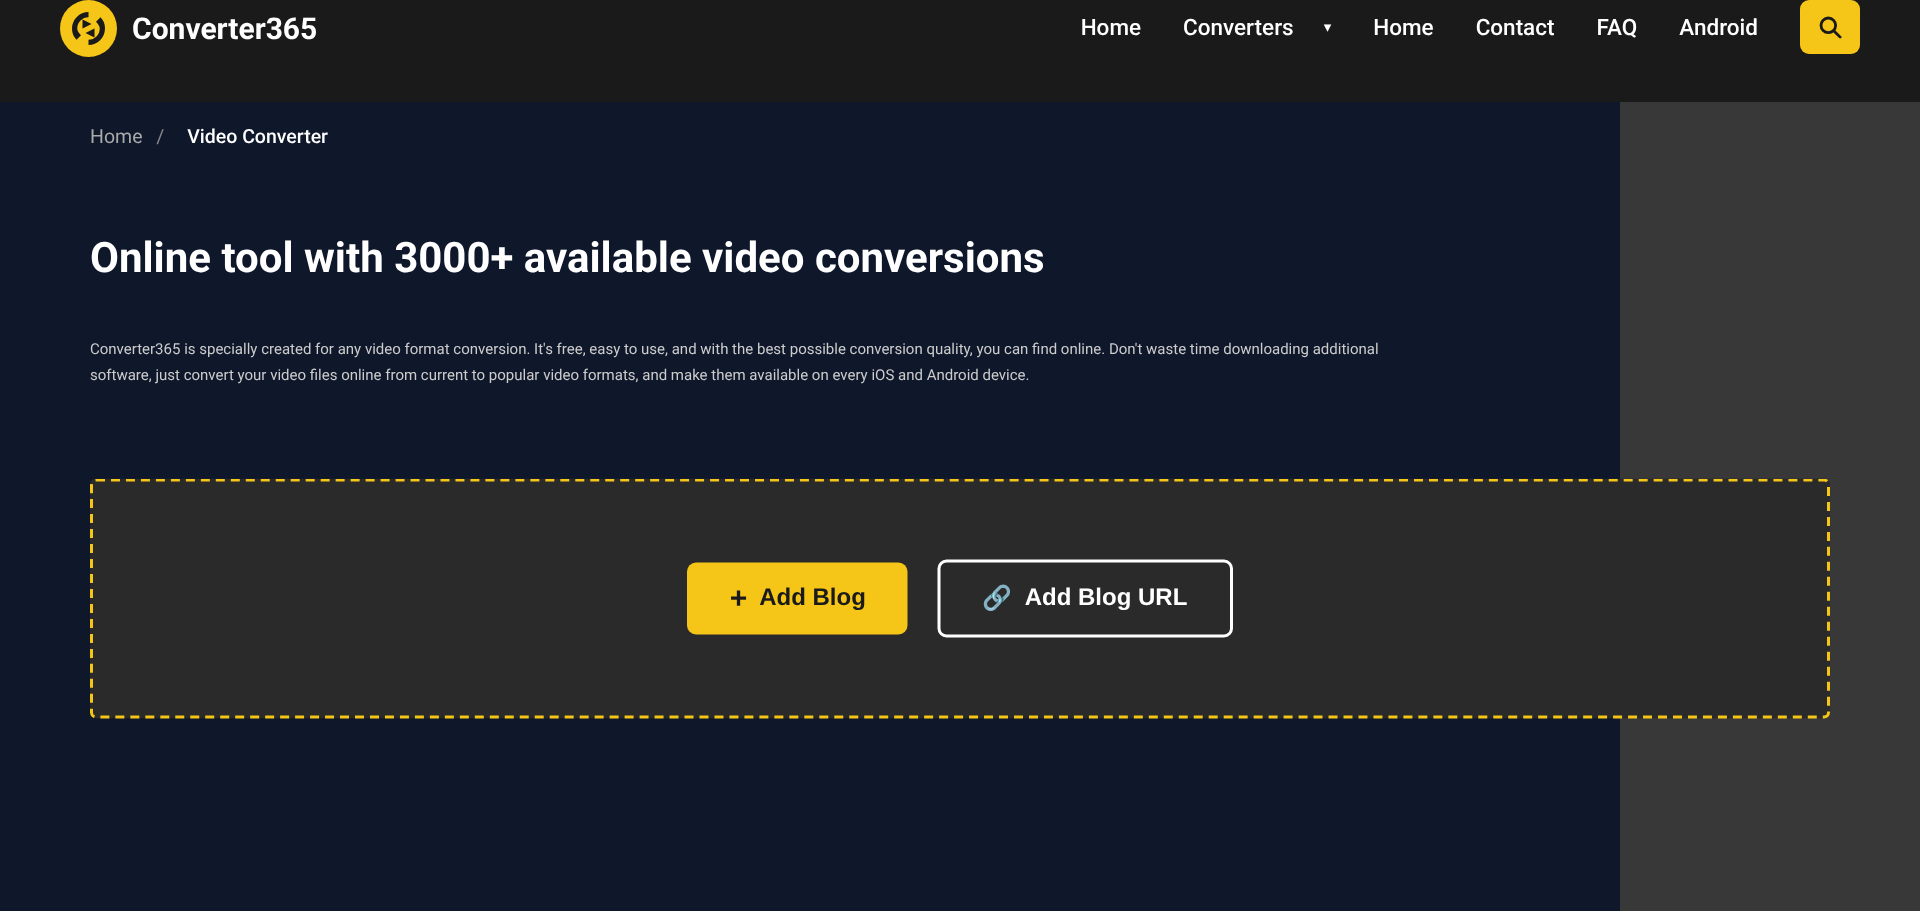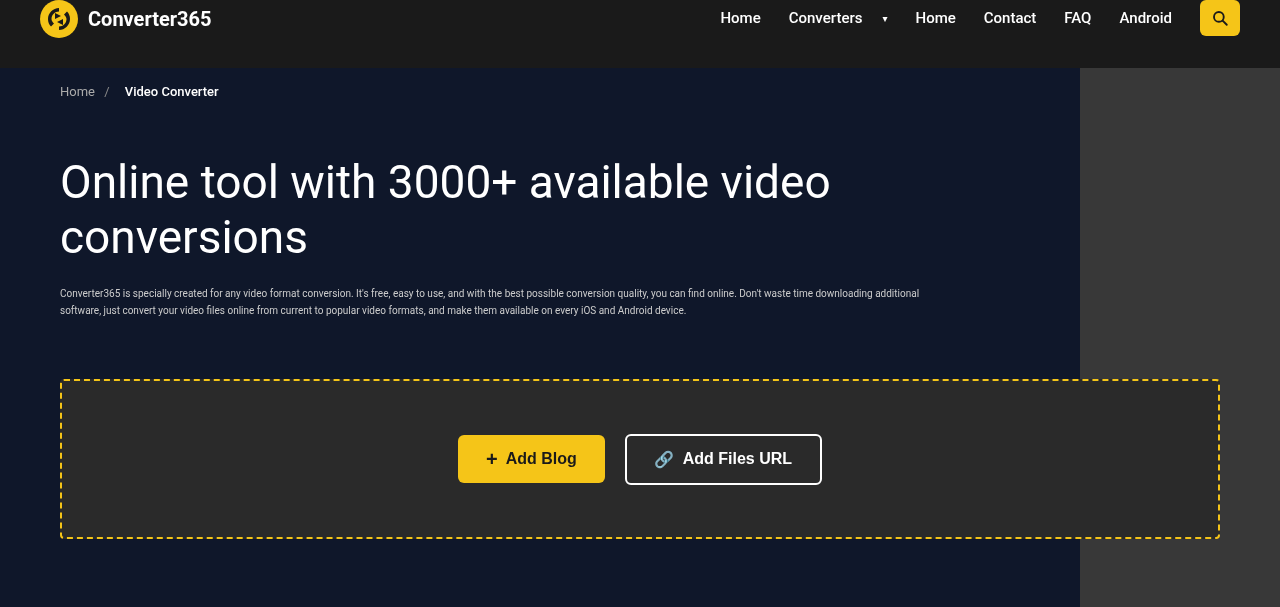--- a/index.html
+++ b/index.html
@@ -99,25 +99,25 @@
     .breadcrumb .current { color: #fff; font-weight: 500; }
 
     
     .content {
       padding: 40px 60px 30px 60px;
       max-width: 1100px;
       position: relative;
       z-index: 2;
     }
     .hero-title {
-      font-size: 46px;
-      font-weight: 400;
+      font-size: 28px;
+      font-weight: 700;
       color: #fff;
       line-height: 1.2;
-      margin-bottom: 20px;
+      margin-bottom: 36px;
     }
     .hero-desc {
       font-size: 10px;
       color: #ccc;
       line-height: 1.7;
       max-width: 900px;
     }
 
     
     .upload-area {
@@ -211,16 +211,16 @@
     <p class="hero-desc">Converter365 is specially created for any video format conversion. It's free, easy to use, and with the best possible conversion quality, you can find online. Don't waste time downloading additional software, just convert your video files online from current to popular video formats, and make them available on every iOS and Android device.</p>
   </div>
 
   <div class="upload-area">
     <button class="btn-add-files">
       <span class="plus-icon">+</span>
       <span>Add Blog</span>
     </button>
     <button class="btn-add-url">
       <span class="link-icon">🔗</span>
-      <span>Add Files URL</span>
+      <span>Add Blog URL</span>
     </button>
   </div>
 </div>
 
 </body></html>

